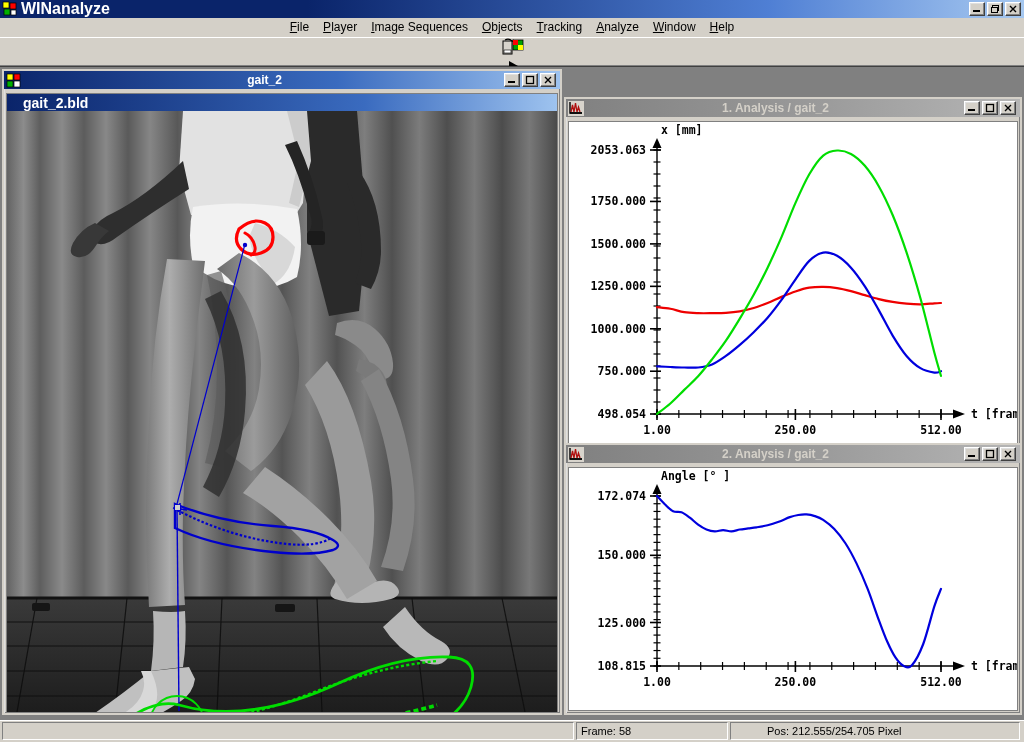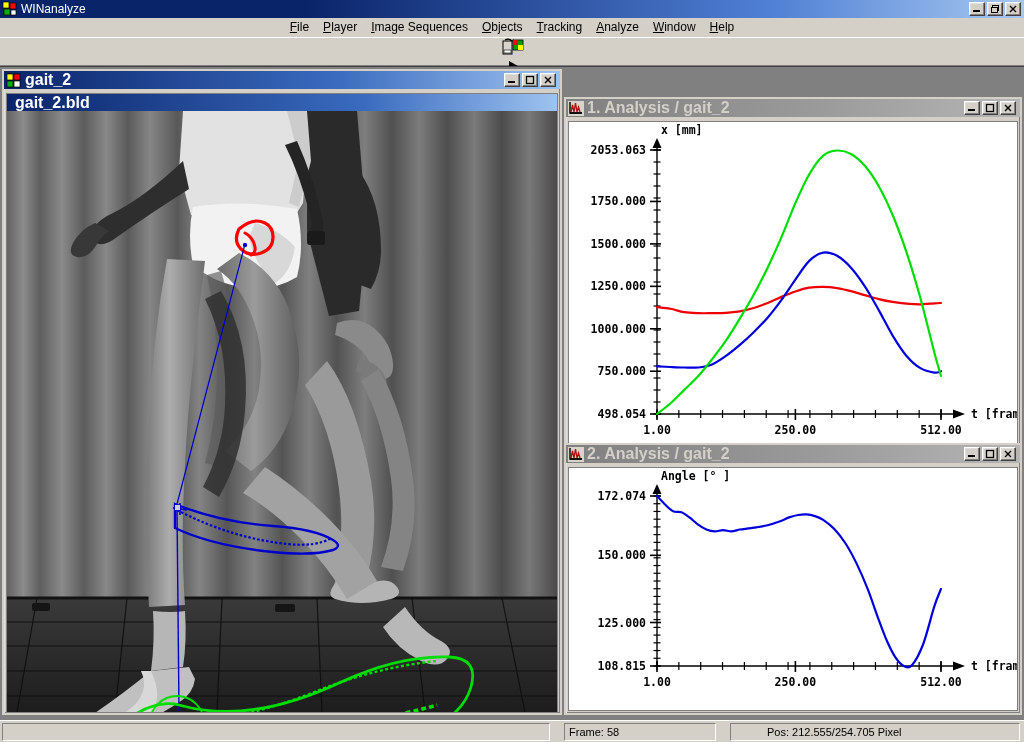--- a/index.html
+++ b/index.html
@@ -24,21 +24,21 @@
     width: 1024px; height: 18px;
     background: linear-gradient(to right, #0a246a 0%, #0a246a 30%, #4f7fd4 75%, #a6c8f0 100%);
     display: flex; align-items: center;
     box-sizing: border-box;
   }
   .titlebar .app-icon {
     width: 16px; height: 16px; margin: 0 3px 0 2px;
     position: relative; flex: 0 0 auto;
   }
   .titlebar .app-title {
-    color: #ffffff; font-weight: normal; font-size: 12px;
+    color: #ffffff; font-weight: bold; font-size: 16px;
     font-family: "Liberation Sans", sans-serif;
     letter-spacing: 0px; flex: 1 1 auto;
     white-space: nowrap;
   }
   .win-btns { display: flex; gap: 2px; margin-right: 3px; flex: 0 0 auto;}
   .win-btn {
     width: 16px; height: 14px;
     background: #d4d0c8;
     border: 1px solid;
     border-color: #ffffff #404040 #404040 #ffffff;
@@ -131,41 +131,41 @@
     box-sizing: border-box;
   }
   .cw-title.active {
     background: linear-gradient(to right, #0a246a 0%, #3a6bbf 60%, #9ec3ef 100%);
   }
   .cw-title.inactive {
     background: linear-gradient(to right, #808080 0%, #9a9a9a 55%, #b5b5b5 100%);
   }
   .cw-title .cw-icon { width: 16px; height: 15px; margin-right: 3px; flex:0 0 auto; position: relative;}
   .cw-title .cw-text {
-    font-size: 16px; font-weight: bold; flex: 1 1 auto;
-    white-space: nowrap; font-family: "Liberation Sans", sans-serif;
+    font-size: 12px; font-weight: bold; flex: 1 1 auto;
+    white-space: nowrap; font-family: "Liberation Sans", sans-serif; text-align: center;
   }
   .cw-title.active .cw-text { color: #ffffff; }
   .cw-title.inactive .cw-text { color: #d4d0c8; }
 
   
   #video-window { left: 2px; top: 2px; width: 560px; height: 646px; }
   .video-inner {
     position: absolute; left: 2px; top: 22px;
     width: 552px; height: 620px;
     border: 1px solid #808080;
     box-sizing: border-box;
     background: #000;
     overflow: hidden;
   }
   .video-caption {
     height: 17px; width: 100%;
     background: linear-gradient(to right, #0a246a 0%, #3a6bbf 65%, #9ec3ef 100%);
-    color: #fff; font-size: 16px; font-weight: bold;
-    padding-left: 8px; box-sizing: border-box;
+    color: #fff; font-size: 14px; font-weight: bold;
+    padding-left: 16px; box-sizing: border-box;
     display: flex; align-items: center;
     font-family: "Liberation Sans", sans-serif;
   }
   .video-frame {
     position: relative;
     width: 100%; height: calc(100% - 17px);
     overflow: hidden;
     background: #6e6e6e;
   }
   .video-frame svg { display: block; position:absolute; left:0; top:0;}
@@ -181,25 +181,24 @@
     box-sizing: border-box;
     overflow: hidden;
   }
   .chart-area svg { display: block; }
 
   
   .statusbar {
     position: absolute; left: 0; bottom: 0;
     width: 1024px; height: 22px;
     background: #d4d0c8;
-    display: flex; align-items: center;
+    display: flex; align-items: flex-end;
     padding: 2px 2px;
     box-sizing: border-box;
     border-top: 1px solid #ffffff;
-    gap: 12px;
   }
   .sb-pane {
     height: 18px;
     border: 1px solid;
     border-color: #808080 #ffffff #ffffff #808080;
     box-sizing: border-box;
     display: flex; align-items: center;
     padding-left: 4px;
     font-size: 11px; color: #000;
     font-family: "Liberation Sans", sans-serif;

